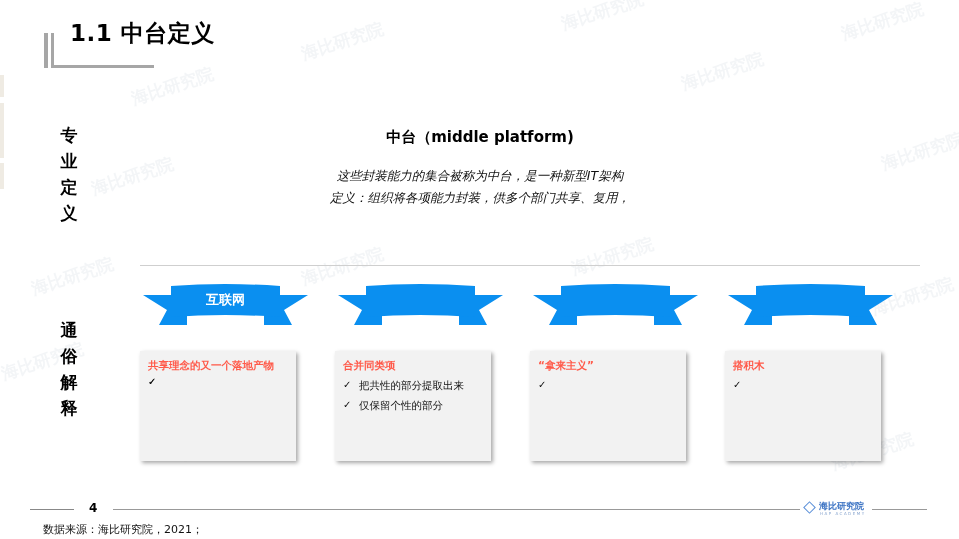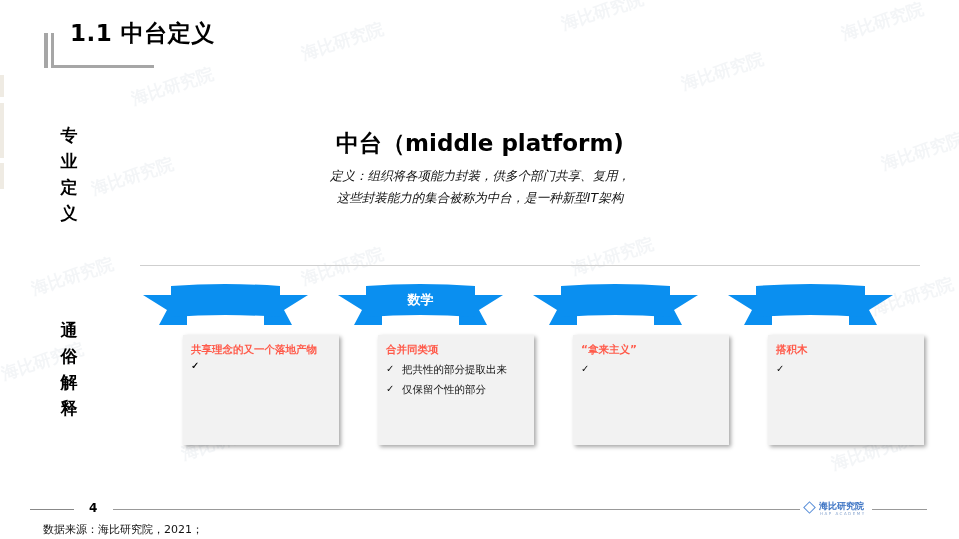--- a/index.html
+++ b/index.html
@@ -12,33 +12,33 @@
     .left-strip { position: absolute; left: 0; width: 4px; background: #efebe3; }
     .title-deco { position: absolute; left: 44px; top: 33px; width: 110px; height: 36px; }
     .title-deco .bar1 { position: absolute; left: 0; top: 0; width: 4px; height: 35px; background: #a6a6a6; }
     .title-deco .bar2 { position: absolute; left: 7px; top: 0; width: 3px; height: 35px; background: #a6a6a6; }
     .title-deco .base { position: absolute; left: 10px; top: 32px; width: 100px; height: 3px; background: #a6a6a6; }
     .page-title { position: absolute; left: 70px; top: 18px; font-size: 23px; font-weight: bold; letter-spacing: 0.5px; }
 
     .side-label { position: absolute; left: 58px; width: 22px; font-size: 17px; font-weight: bold; line-height: 26px; text-align: center; }
     .side-label span { display: block; }
 
-    .main-title { position: absolute; left: 300px; top: 128px; width: 360px; text-align: center; font-size: 23px; font-weight: bold; }
+    .main-title { position: absolute; left: 300px; top: 128px; width: 360px; text-align: center; font-size: 15px; font-weight: bold; }
     .def-text { position: absolute; left: 300px; top: 165px; width: 360px; text-align: center; font-size: 12.5px; font-style: italic; line-height: 22px; color: #111; }
 
     .divider { position: absolute; left: 140px; top: 265px; width: 780px; height: 1px; background: #cfcfcf; }
 
     .card-wrap { position: absolute; top: 283px; width: 165px; }
     .ribbon { position: relative; width: 165px; height: 50px; }
     .ribbon svg { position: absolute; left: 0; top: 0; }
     .ribbon-label { position: absolute; left: 0; top: 8px; width: 165px; text-align: center; color: #fff; font-weight: bold; font-size: 13px; }
     .card {
-      position: absolute; top: 52px; left: -3px; width: 156px; height: 110px;
+      position: absolute; top: 68px; left: -3px; width: 156px; height: 110px;
       background: #f2f2f2; box-shadow: 2px 2px 4px rgba(0,0,0,0.35);
-      padding: 8px 6px 0 8px; box-sizing: border-box; margin-left: 43px;
+      padding: 8px 6px 0 8px; box-sizing: border-box;
     }
     .card-head { color: #ff5a4a; font-weight: bold; font-size: 10.5px; margin-bottom: 2px; }
     .card ul { list-style: none; margin: 0; padding: 0; }
     .card li { position: relative; padding-left: 16px; font-size: 10.5px; line-height: 13.5px; color: #111; }
     .card li .chk { position: absolute; left: 0; top: 0; font-size: 10px; }
     .card.loose li { line-height: 20px; }
 
     .source { position: absolute; left: 43px; top: 486px; font-size: 11px; color: #111; margin-top: 36px; }
     .foot-line-l { position: absolute; left: 30px; top: 509px; width: 44px; height: 1px; background: #888; }
     .page-num { position: absolute; left: 89px; top: 501px; font-size: 12px; font-weight: bold; }
@@ -88,55 +88,55 @@
 </div>
 <div class="side-label" style="top:317px">
   <span>通</span>
   <span>俗</span>
   <span>解</span>
   <span>释</span>
 </div>
 
 <div class="main-title">中台（middle platform)</div>
 <div class="def-text">
+  <div>这些封装能力的集合被称为中台，是一种新型IT架构</div>
   <div>定义：组织将各项能力封装，供多个部门共享、复用，</div>
-  <div>这些封装能力的集合被称为中台，是一种新型IT架构</div>
 </div>
 
 <div class="divider"></div>
 
 <div class="card-wrap" style="left:143px">
   <div class="ribbon">
     <svg width="165" height="50" viewBox="0 0 165 50">
       <polygon points="30,26 44,26 44,42 30,42" fill="#0a5fb0"></polygon>
       <polygon points="121,26 135,26 135,42 121,42" fill="#0a5fb0"></polygon>
       <path d="M0,12 L44,12 L44,42 L16,42 L24,27 Z" fill="#0a8ff0"></path>
       <path d="M165,12 L121,12 L121,42 L149,42 L141,27 Z" fill="#0a8ff0"></path>
       <path d="M28,3 Q82,-1 137,3 L137,34 Q82,30 28,34 Z" fill="#0a8ff0"></path>
     </svg>
+    <div class="ribbon-label">互联网</div>
   </div>
   <div class="card">
     <div class="card-head">共享理念的又一个落地产物</div>
     <ul>
       <li><span class="chk">✓</span></li>
       <li><span class="chk">✓</span></li>
     </ul>
   </div>
 </div>
 
 <div class="card-wrap" style="left:338px">
   <div class="ribbon">
     <svg width="165" height="50" viewBox="0 0 165 50">
       <polygon points="30,26 44,26 44,42 30,42" fill="#0a5fb0"></polygon>
       <polygon points="121,26 135,26 135,42 121,42" fill="#0a5fb0"></polygon>
       <path d="M0,12 L44,12 L44,42 L16,42 L24,27 Z" fill="#0a8ff0"></path>
       <path d="M165,12 L121,12 L121,42 L149,42 L141,27 Z" fill="#0a8ff0"></path>
       <path d="M28,3 Q82,-1 137,3 L137,34 Q82,30 28,34 Z" fill="#0a8ff0"></path>
     </svg>
-    <div class="ribbon-label">数学</div>
   </div>
   <div class="card loose">
     <div class="card-head">合并同类项</div>
     <ul>
       <li><span class="chk">✓</span><span>把共性的部分提取出来</span></li>
       <li><span class="chk">✓</span><span>仅保留个性的部分</span></li>
     </ul>
   </div>
 </div>
 

